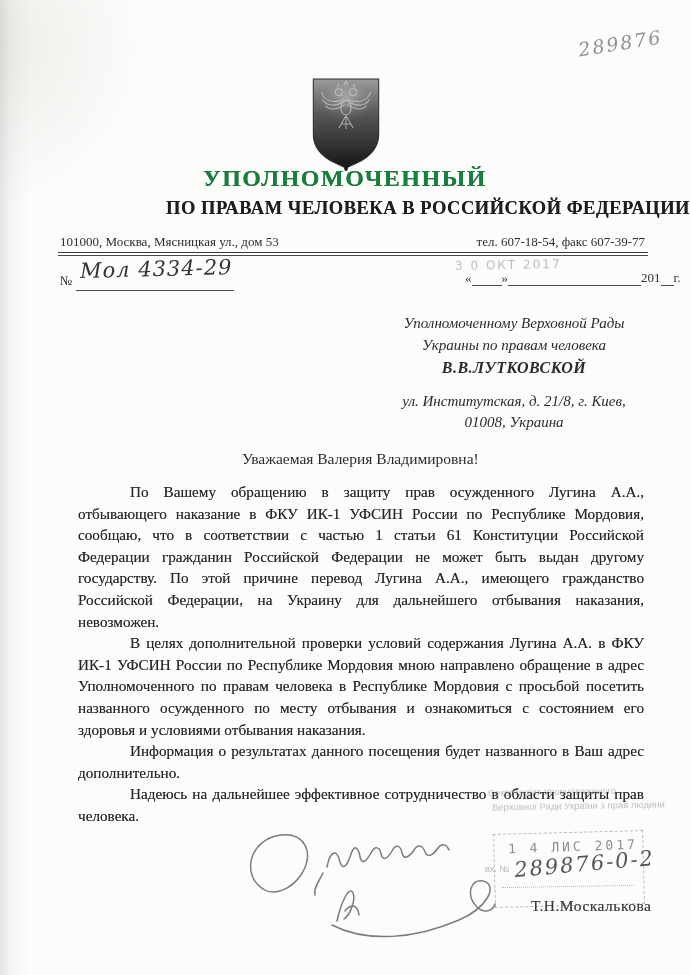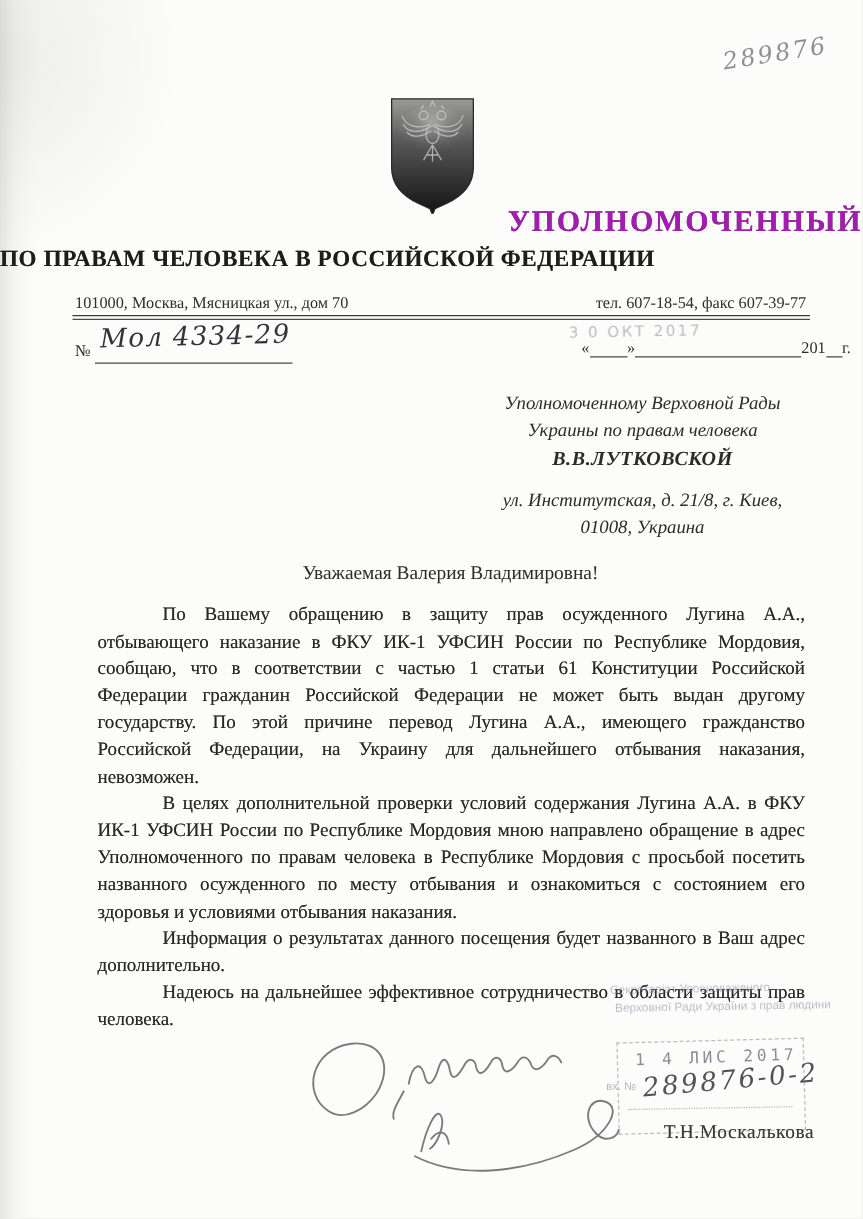--- a/index.html
+++ b/index.html
@@ -20,26 +20,26 @@
     pointer-events:none;
   }
   .hw { font-family:"DejaVu Serif", serif; font-style:italic; }
   .hw-top-number {
     position:absolute; left:578px; top:32px;
     font-size:19px; letter-spacing:2px; color:#8f8f97;
     transform:rotate(-9deg);
   }
   .coat { position:absolute; left:310px; top:77px; width:72px; height:94px; filter:blur(0.4px); }
   .title1 {
-    position:absolute; left:0; top:165px; width:690px; text-align:right;
-    font-size:24px; font-weight:bold; letter-spacing:1.5px; color:#a21caf;
+    position:absolute; left:0; top:165px; width:690px; text-align:center;
+    font-size:24px; font-weight:bold; letter-spacing:1.5px; color:#15803d;
     text-shadow:0 0 0.5px rgba(0,0,0,.6);
   }
   .title2 {
-    position:absolute; left:0; top:198px; width:690px; text-align:left;
+    position:absolute; left:0; top:198px; width:690px; text-align:right;
     font-size:18.5px; font-weight:bold; letter-spacing:0.5px; color:#1d1d1d;
     text-shadow:0 0 0.5px rgba(0,0,0,.6);
   }
   .addr-row { position:absolute; left:60px; top:234px; width:585px; display:flex; justify-content:space-between; font-size:13px; color:#2e2e2e; }
   .rule-double { position:absolute; left:58px; top:252px; width:590px; height:4px; border-top:1.4px solid #3a3a3a; border-bottom:1px solid #4a4a4a; }
   .ref-label { position:absolute; left:60px; top:273px; font-size:13px; }
   .ref-hw { position:absolute; left:80px; top:257px; font-size:21px; color:#33333a; letter-spacing:1px; transform:rotate(-1.5deg); }
   .ref-underline { position:absolute; left:76px; top:290px; width:158px; border-bottom:1.2px solid #4a4a4a; }
   .date-block { position:absolute; left:425px; top:270px; font-size:13px; color:#2e2e2e; white-space:nowrap;margin-left:40px; }
   .blank { display:inline-block; border-bottom:1px solid #4a4a4a; height:13px; vertical-align:bottom; }
@@ -112,21 +112,21 @@
       <path d="M26,10 l2,-3 M44,10 l-2,-3 M33,8 l2,-4 2,4"></path>
       <ellipse cx="35" cy="30" rx="5" ry="7"></ellipse>
       <path d="M35,38 l-7,12 M35,38 l7,12 M35,38 v13 M30,46 h10"></path>
     </g>
   </svg>
 
   <div class="title1">УПОЛНОМОЧЕННЫЙ</div>
   <div class="title2">ПО ПРАВАМ ЧЕЛОВЕКА В РОССИЙСКОЙ ФЕДЕРАЦИИ</div>
 
   <div class="addr-row">
-    <span>101000, Москва, Мясницкая ул., дом 70</span>
+    <span>101000, Москва, Мясницкая ул., дом 53</span>
     <span>тел. 607-18-54, факс 607-39-77</span>
   </div>
   <div class="rule-double"></div>
 
   <span class="ref-label">№</span>
   <span class="hw ref-hw">Мол 4334-29</span>
   <span class="ref-underline"></span>
 
   <div class="date-block">
     <span>«</span><span class="blank" style="width:30px"></span><span>»</span><span class="blank" style="width:133px"></span><span>201</span><span class="blank" style="width:13px"></span><span>г.</span>

